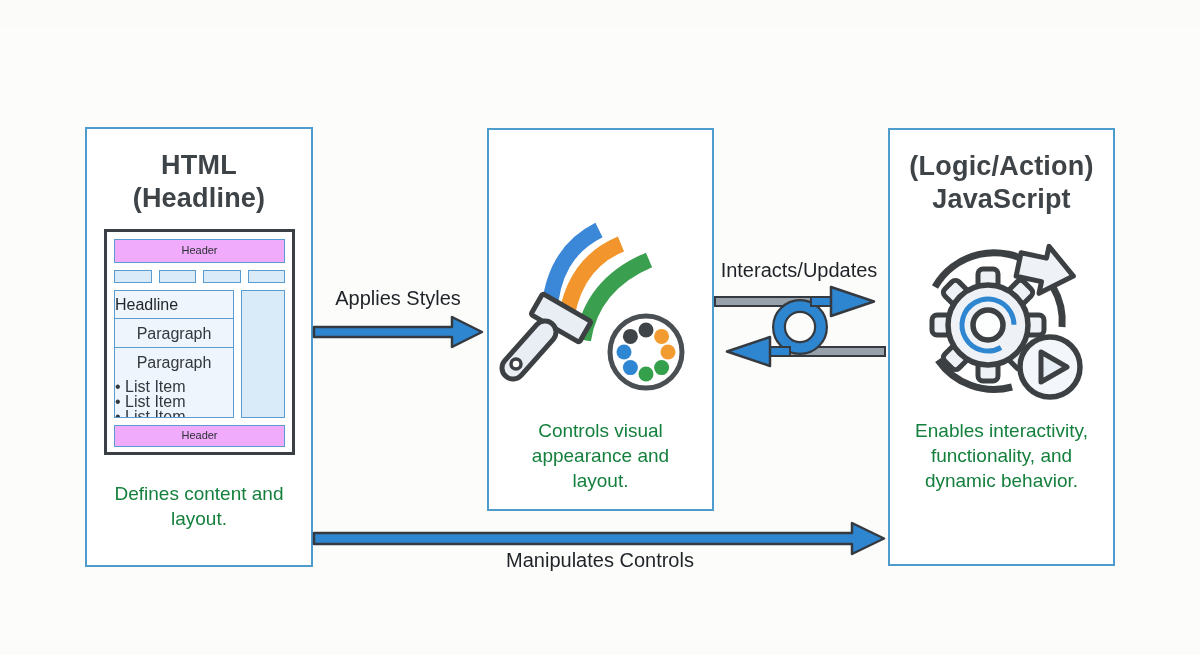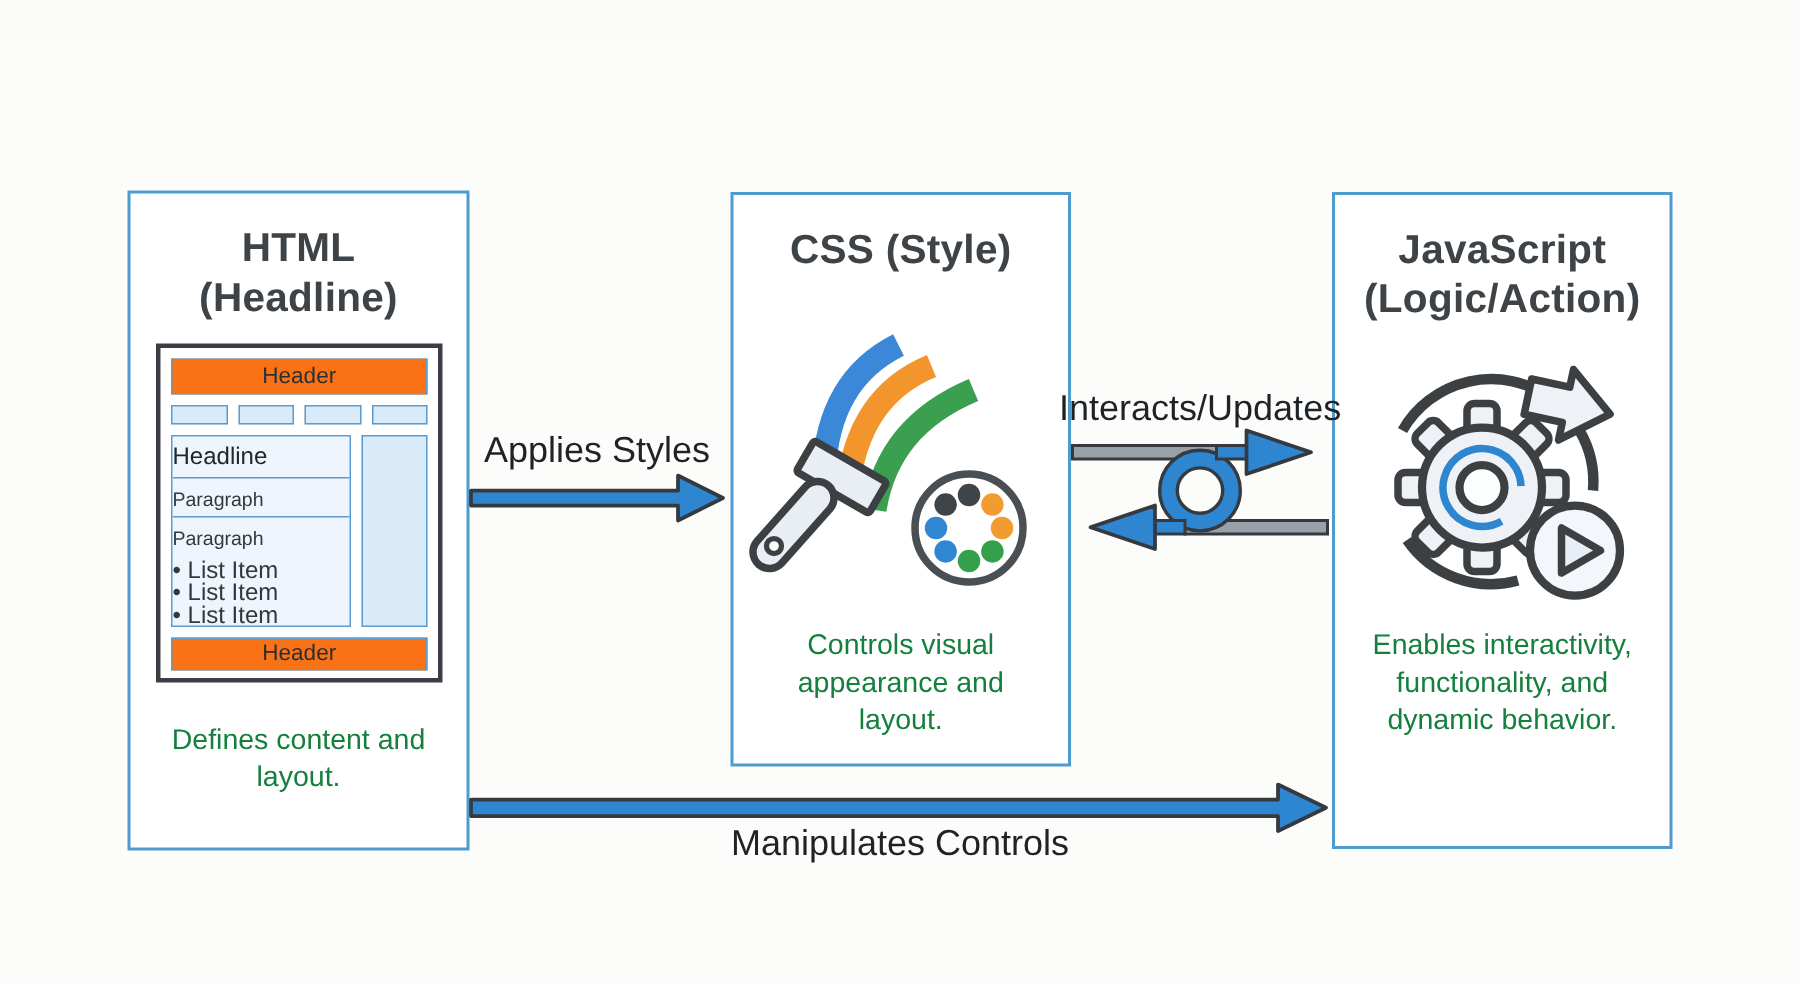--- a/index.html
+++ b/index.html
@@ -34,40 +34,40 @@
   #css-box .caption-inner{width:185px;}
   #js-box .caption-inner{width:212px;}
 
   
   #wireframe{
     position:absolute;left:17px;top:100px;width:191px;height:226px;
     background:#ffffff;border:3px solid #3a3f45;box-sizing:border-box;
     padding:7px;
   }
   .wf-bar{
-    height:24px;background:#f97316;border:1.5px solid #5a9bd0;
-    box-sizing:border-box;text-align:center;font-size:15px;
+    height:24px;background:#f0abfc;border:1.5px solid #5a9bd0;
+    box-sizing:border-box;text-align:center;font-size:11px;
     line-height:21px;color:#2b2f33;
   }
   .wf-nav{display:flex;gap:7px;margin-top:7px;}
   .wf-nav-item{flex:1;height:13px;background:#d9eaf8;border:1.5px solid #5a9bd0;box-sizing:border-box;}
   .wf-main{display:flex;gap:7px;margin-top:7px;height:128px;}
   .wf-content{
     flex:1;background:#eef5fc;border:1.5px solid #5a9bd0;box-sizing:border-box;
     padding:5px 0;overflow:hidden;
   }
   .wf-sidebar{width:44px;background:#d9eaf8;border:1.5px solid #5a9bd0;box-sizing:border-box;}
   .wf-headline{font-size:16px;color:#23272b;margin-bottom:4px;}
   .wf-rule{border:0;border-top:1.5px solid #5a9bd0;margin:4px 0 0 0;}
-  .wf-paragraph{font-size:13px;color:#33383d;margin-top:6px;}
+  .wf-paragraph{font-size:16px;color:#33383d;margin-top:6px;text-align:center;}
   .wf-list{margin-top:7px;font-size:16px;color:#33383d;line-height:15px;}
   .wf-footer{margin-top:7px;height:22px;line-height:19px;}
 
   .arrow-label{
-    position:absolute;text-align:center;font-size:24px;color:#1f2328;
+    position:absolute;text-align:center;font-size:20px;color:#1f2328;
   }
   #applies-label{left:308px;top:259px;width:180px;}
   #interacts-label{left:706px;top:231px;width:186px;}
   #manipulates-label{left:450px;top:521px;width:300px;}
   svg{position:absolute;display:block;}
   #applies-arrow-svg{left:312px;top:286px;}
   #interacts-arrow-svg{left:712px;top:255px;}
   #manipulates-arrow-svg{left:312px;top:493px;}
   #css-icon-svg{left:8px;top:88px;}
   #js-icon-svg{left:26px;top:103px;}
@@ -106,21 +106,20 @@
         <div class="wf-sidebar"></div>
       </div>
       <div class="wf-bar wf-footer">Header</div>
     </div>
     <div class="node-caption">
       <span class="caption-inner">Defines content and layout.</span>
     </div>
   </div>
 
   <div class="node" id="css-box">
-    <div class="node-title">CSS (Style)</div>
     <svg id="css-icon-svg" width="210" height="190" viewBox="0 0 210 190">
 
       <g>
         <path d="M 52,98 C 54,56 70,28 102,12" fill="none" stroke="#3b87d8" stroke-width="16"></path>
         <path d="M 68,110 C 72,68 90,40 124,26" fill="none" stroke="#f2952c" stroke-width="16"></path>
         <path d="M 86,122 C 92,84 114,58 152,42" fill="none" stroke="#3aa04f" stroke-width="16"></path>
       </g>
 
       <g transform="rotate(30 64 100)">
         <rect x="36" y="88" width="56" height="24" rx="2" fill="#e9eef4" stroke="#3c4043" stroke-width="5"></rect>
@@ -144,22 +143,22 @@
         <circle cx="127" cy="134" r="7.5" fill="#2f86d2"></circle>
       </g>
     </svg>
     <div class="node-caption">
       <span class="caption-inner">Controls visual appearance and layout.</span>
     </div>
   </div>
 
   <div class="node" id="js-box">
     <div class="node-title">
+      <div>(Logic/Action)</div>
       <div>JavaScript</div>
-      <div>(Logic/Action)</div>
     </div>
     <svg id="js-icon-svg" width="180" height="180" viewBox="0 0 180 180">
 
       <g fill="none" stroke="#3c4043" stroke-width="7">
         <path d="M 19,54 A 68 68 0 0 1 117,32"></path>
         <path d="M 22,127 A 68 68 0 0 0 96,154"></path>
         <path d="M 137,54 A 68 68 0 0 1 146,94"></path>
       </g>
       <g transform="translate(108,6) rotate(12)">
         <polygon points="0,14 26,14 26,2 56,26 26,50 26,38 0,38" fill="#eef2f7" stroke="#3c4043" stroke-width="5" stroke-linejoin="round"></polygon>

